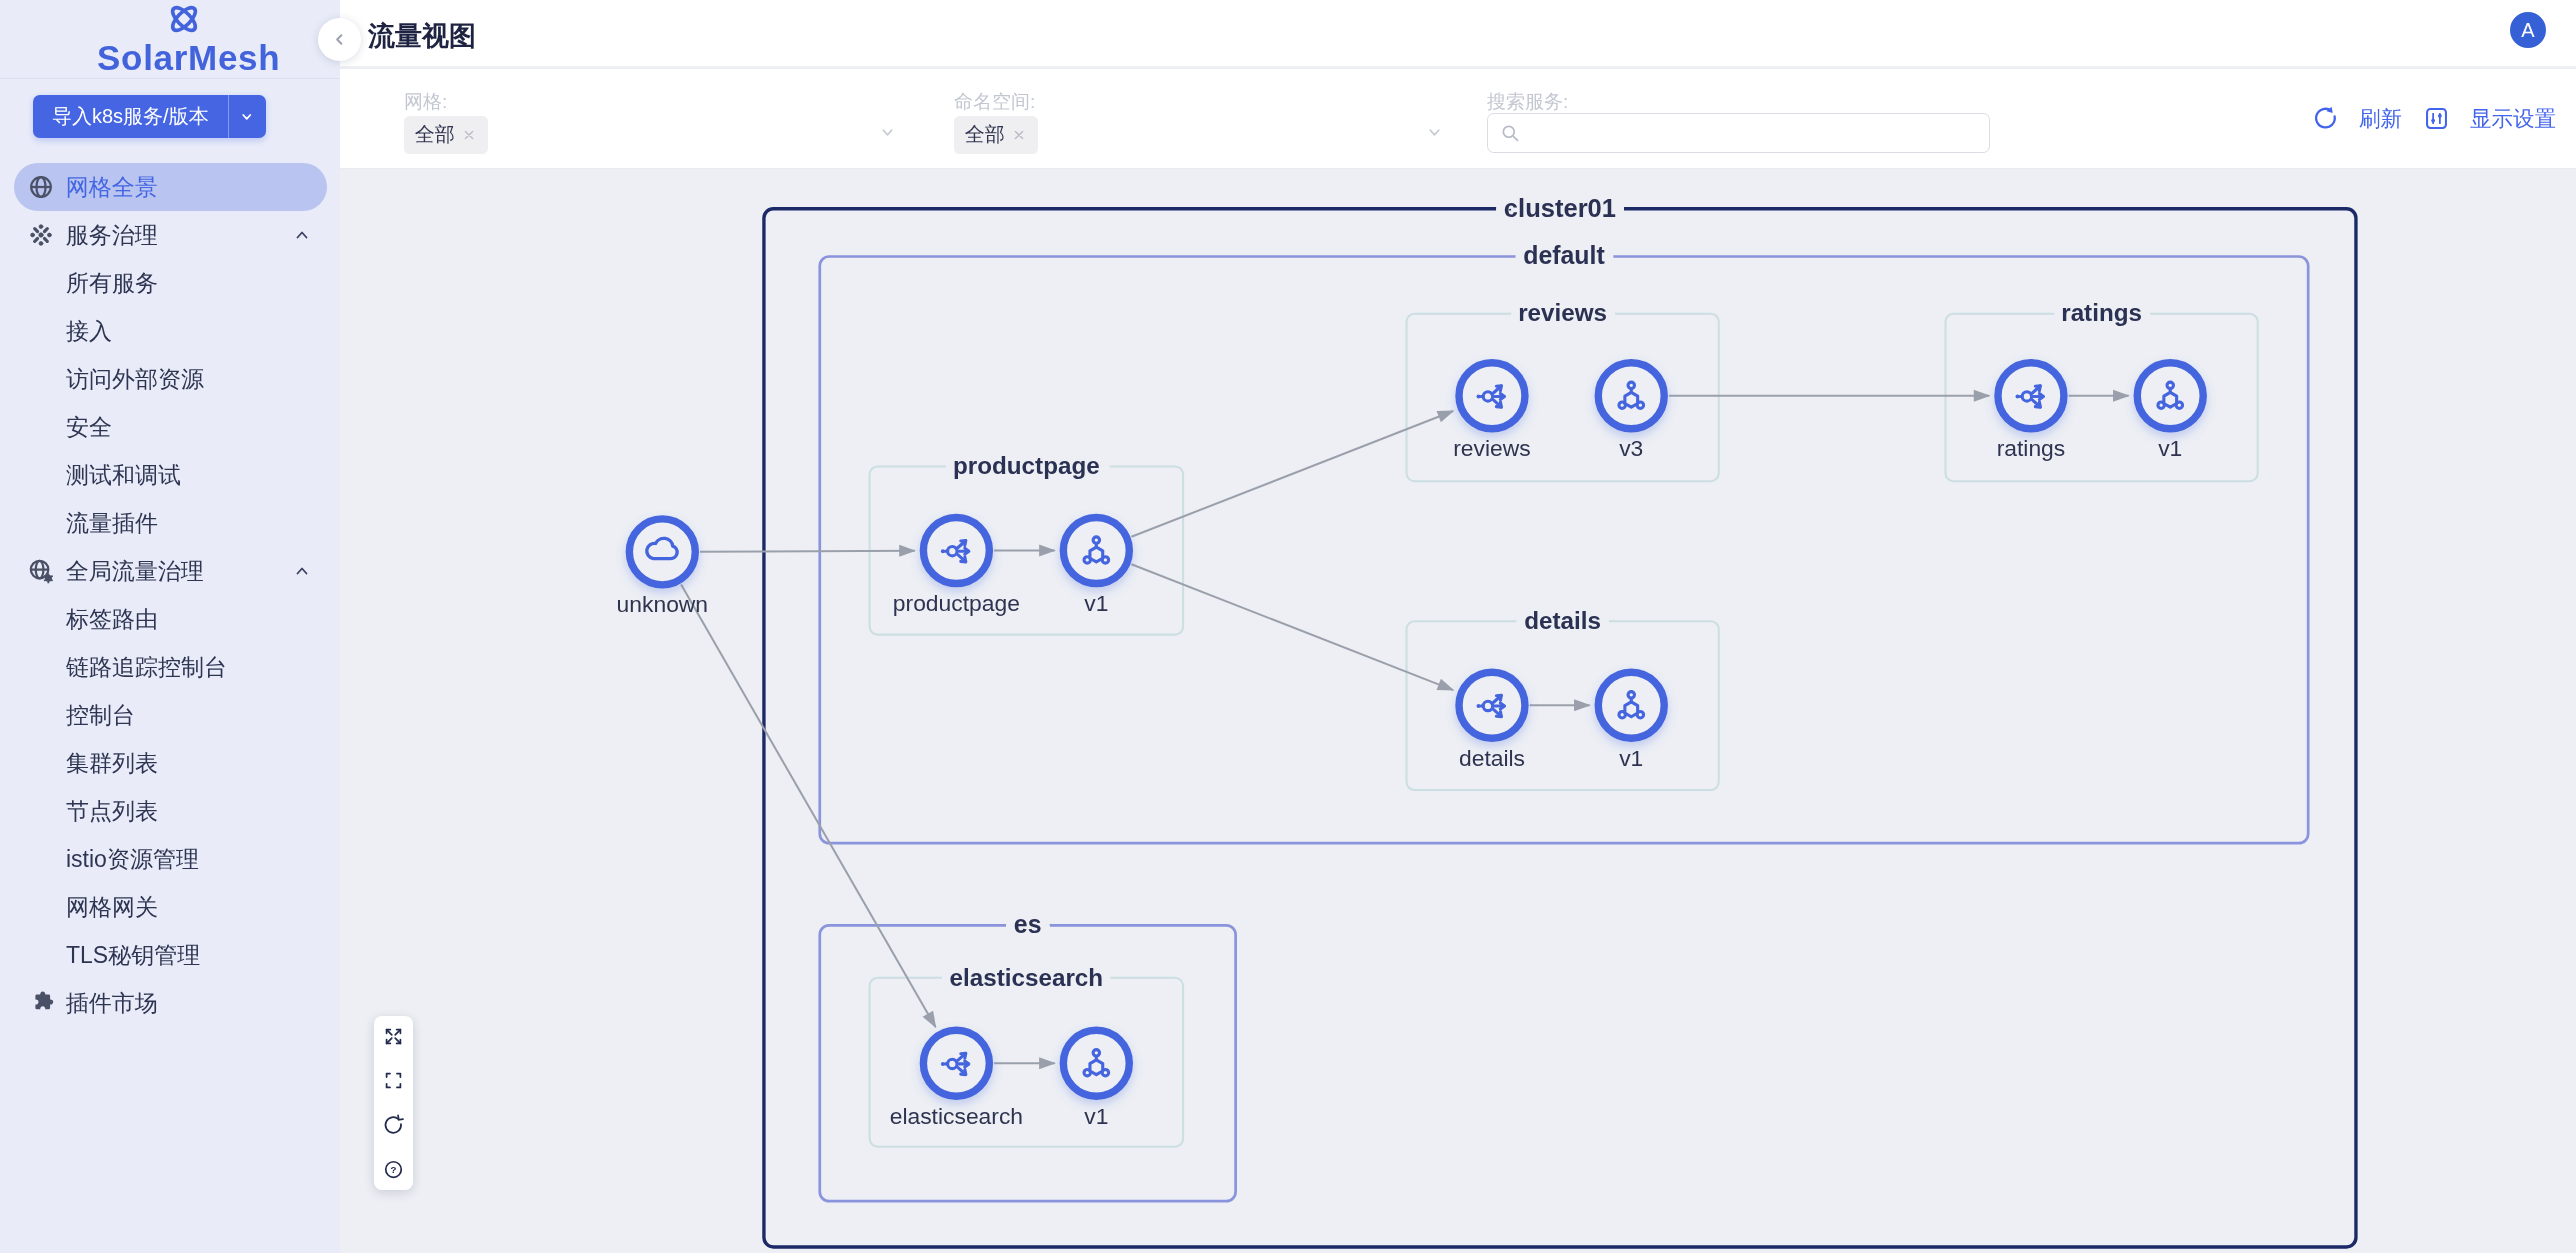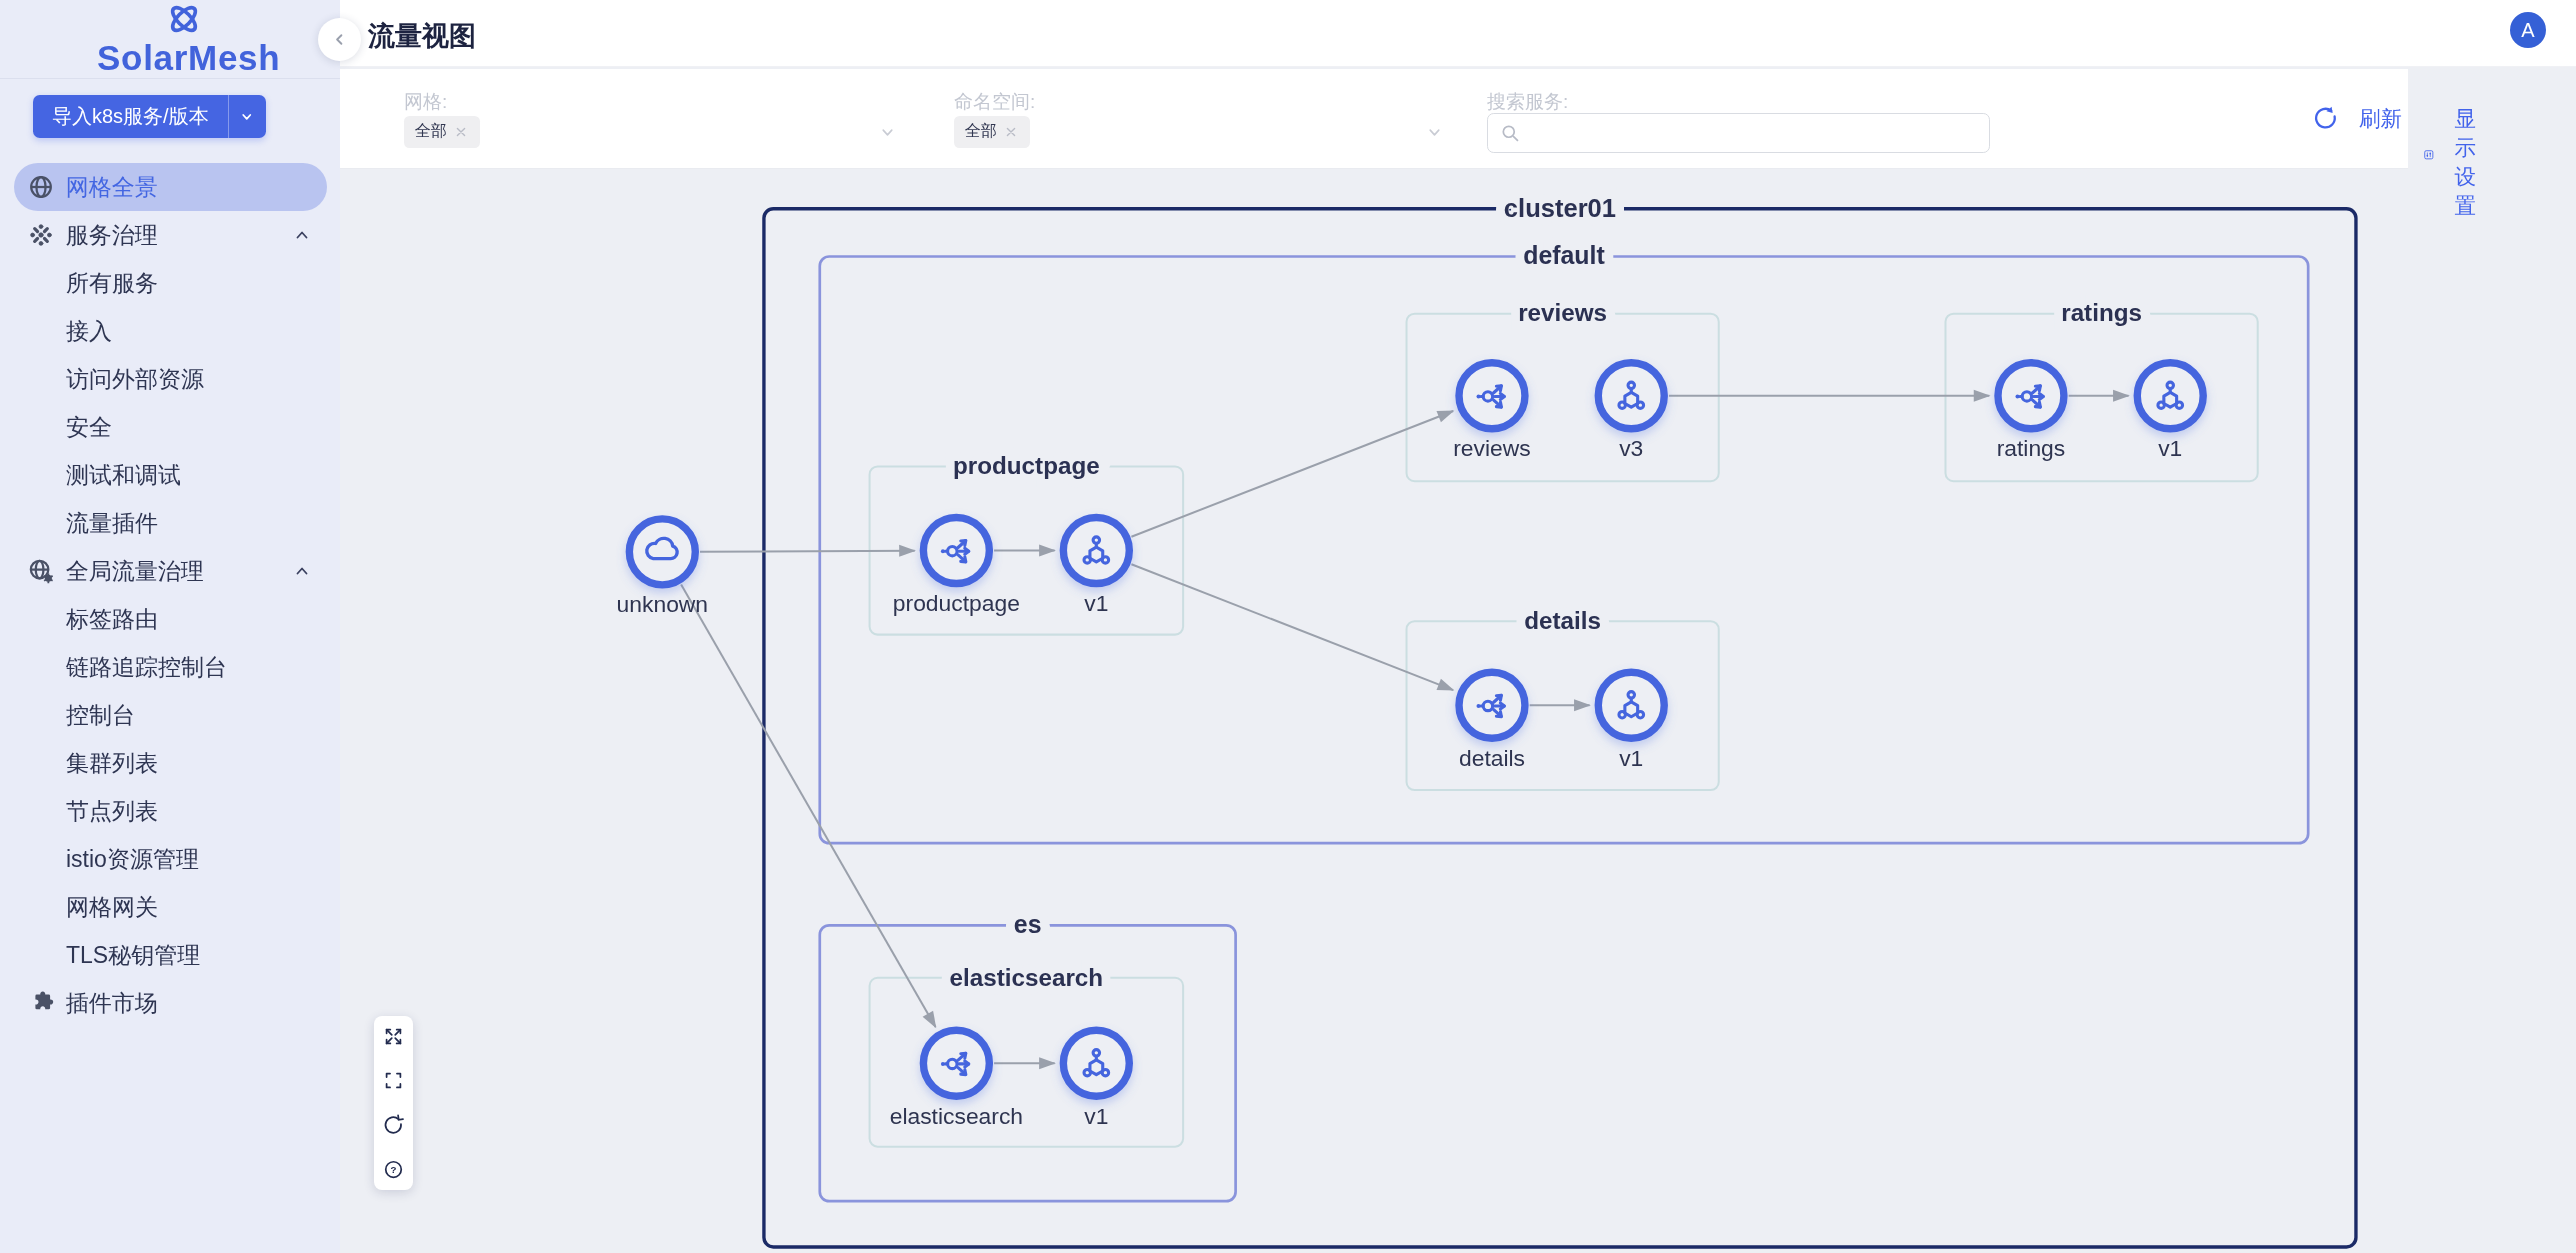--- a/index.html
+++ b/index.html
@@ -34,25 +34,25 @@
   
   .header { position:absolute; left:340px; top:0; width:2236px; height:67px;
     background:#fff; border-bottom:1.3px solid #f0f1f5; z-index:4; }
   .page-title { position:absolute; left:28px; top:17.5px; font-size:27px; font-weight:bold; color:#1d2340; }
   .avatar { position:absolute; right:30px; top:12px; width:36px; height:36px; border-radius:50%;
     background:#3560d6; color:#fff; font-size:20px; display:flex; align-items:center;
     justify-content:center; cursor:pointer; }
   .collapse-handle { position:absolute; left:318px; top:18px; width:43px; height:43px;
     border-radius:50%; background:#fff; box-shadow:0 1.3px 8px rgba(40,50,90,.16);
     display:flex; align-items:center; justify-content:center; color:#9aa0ad; z-index:6; cursor:pointer; }
-  .filterbar { position:absolute; left:340px; top:69px; width:2068px; height:100px;
+  .filterbar { position:absolute; left:340px; top:69px; width:2236px; height:100px;
     background:#fff; border-bottom:1.3px solid #e9ebf0; z-index:4; }
   .f-label { position:absolute; font-size:19px; color:#c3c7d1; top:20px; }
   .tag { position:absolute; top:47px; display:inline-flex; align-items:center; gap:6.7px;
-    background:#efeff1; border-radius:5.4px; padding:5.4px 10.8px; font-size:16px; color:#303650; cursor:pointer;}
+    background:#efeff1; border-radius:5.4px; padding:5.4px 10.8px; font-size:20px; color:#303650; cursor:pointer;}
   .tag .x { width:16px; height:16px; color:#b9bcc6; }
   .sel-chev { position:absolute; top:54px; width:19px; height:19px; color:#c9ccd4; cursor:pointer;}
   .search-box { position:absolute; left:1147px; top:44px; width:503px; height:40px;
     border:1.3px solid #d9dce2; border-radius:6.7px; background:#fff; display:flex; align-items:center; }
   .search-box .mag { width:23px; height:23px; margin-left:10.8px; color:#b7bbc6; }
   .search-box input { border:none; outline:none; font-size:20px; flex:1; margin:0 10.8px;
     color:#303650; font-family:inherit; background:transparent; }
   .action { position:absolute; top:35px; display:inline-flex; align-items:center; gap:20px;
     color:#4263eb; font-size:21.5px; cursor:pointer; }
   .action .ai { width:27px; height:27px; }

